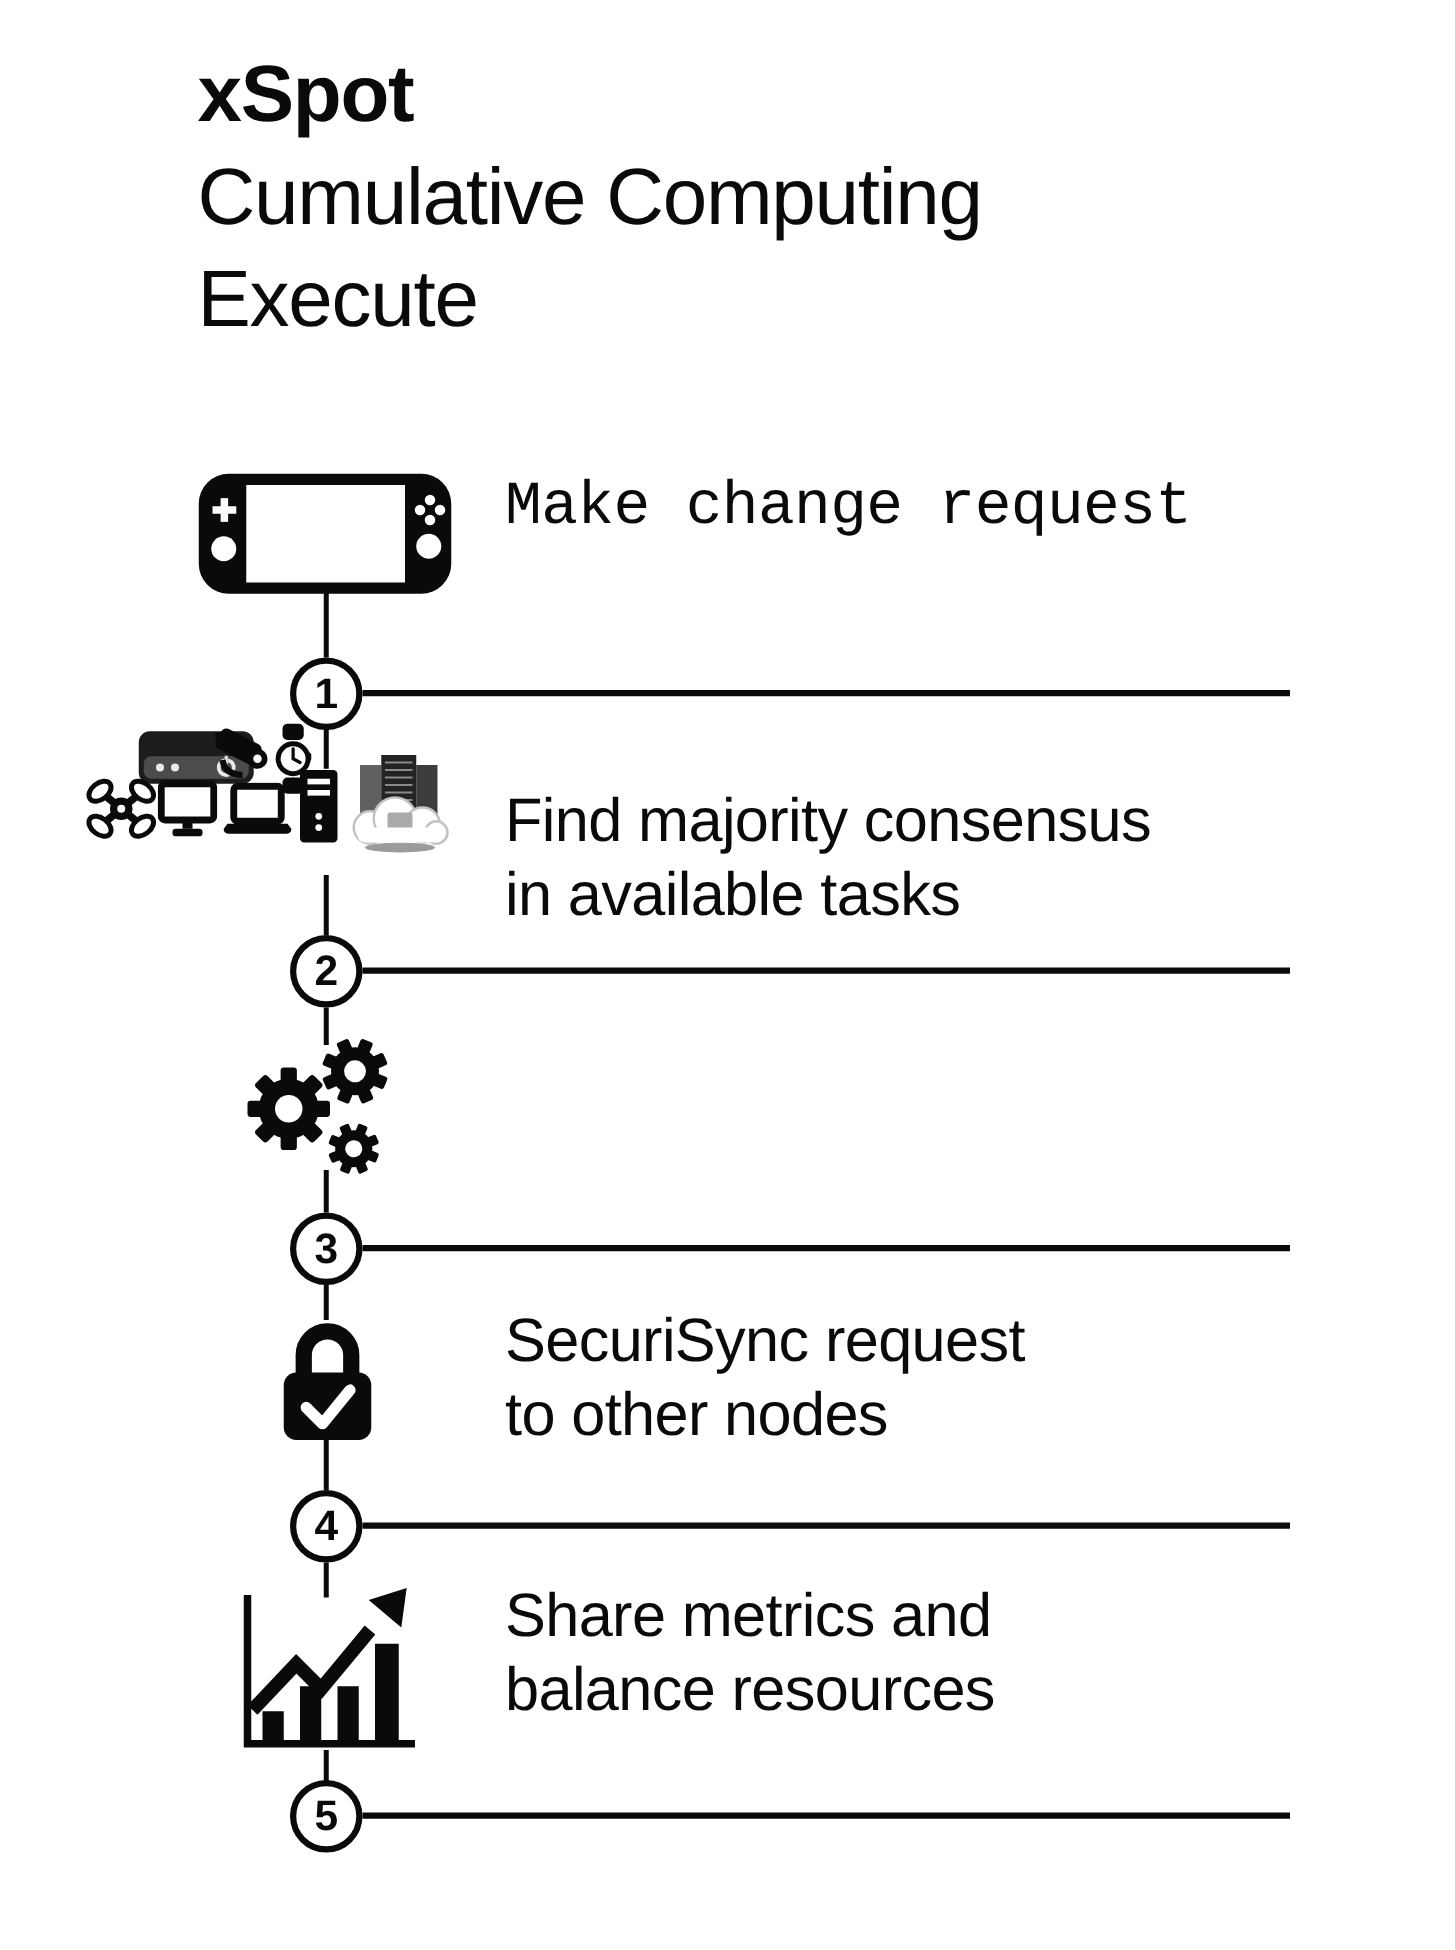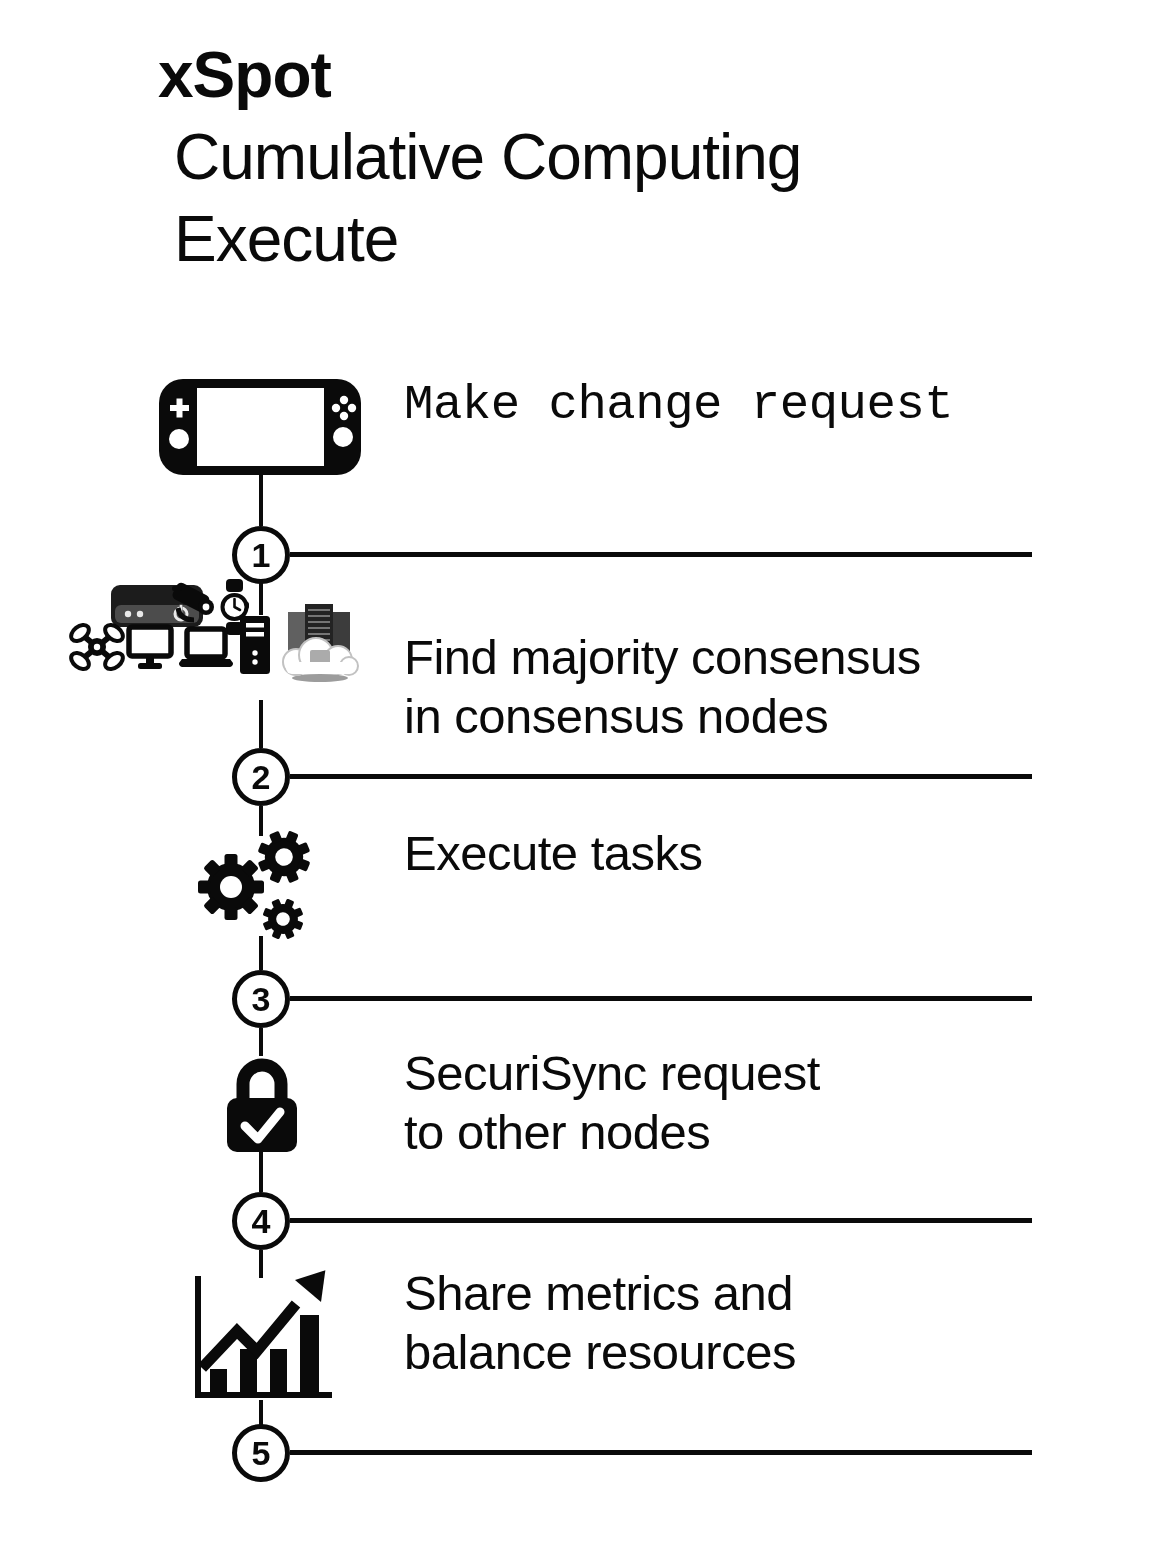--- a/index.html
+++ b/index.html
@@ -2,21 +2,21 @@
 <html><head>
 <meta charset="utf-8">
 <style>
   html,body{margin:0;padding:0;background:#ffffff;}
   #page{position:relative;width:1032px;height:1560px;background:#ffffff;overflow:hidden;
         font-family:"Liberation Sans", sans-serif;color:#0a0a0a;}
 
   
   .title-block{position:absolute;left:158px;top:34px;line-height:82px;font-size:64px;letter-spacing:-1px;}
   .title-brand{font-weight:bold;}
-  .title-line{font-weight:normal;margin-left:16px;}
+  .title-line{font-weight:normal;}
 
   
   .vseg{position:absolute;left:259px;width:4px;background:#0a0a0a;}
   .hline{position:absolute;left:290px;width:761px;height:5px;background:#0a0a0a;}
   .numcircle{position:absolute;left:232px;width:48px;height:48px;border:5px solid #0a0a0a;
              border-radius:50%;background:#ffffff;display:flex;align-items:center;justify-content:center;
              font-size:34px;font-weight:bold;z-index:3;}
 
   
   .step-label{position:absolute;left:404px;font-size:49px;line-height:59px;font-weight:500;letter-spacing:-0.5px;}
@@ -188,24 +188,23 @@
       <polygon points="0,-17 27,0 0,17" fill="#0a0a0a"></polygon>
     </g>
   </svg>
 
   <div class="step-label" style="top:376px;font-family:Liberation Mono, monospace;">
     <span>Make change request</span>
     <span></span>
   </div>
   <div class="step-label" style="top:596px;margin-top:32px;">
     <span>Find majority consensus</span>
-    <span>in consensus nodes</span>
+    <span>in available tasks</span>
   </div>
   <div class="step-label" style="top:824px;">
-    <span>Execute tasks</span>
   </div>
   <div class="step-label" style="top:1044px;">
     <span>SecuriSync request</span>
     <span>to other nodes</span>
   </div>
   <div class="step-label" style="top:1264px;">
     <span>Share metrics and</span>
     <span>balance resources</span>
   </div>
 

